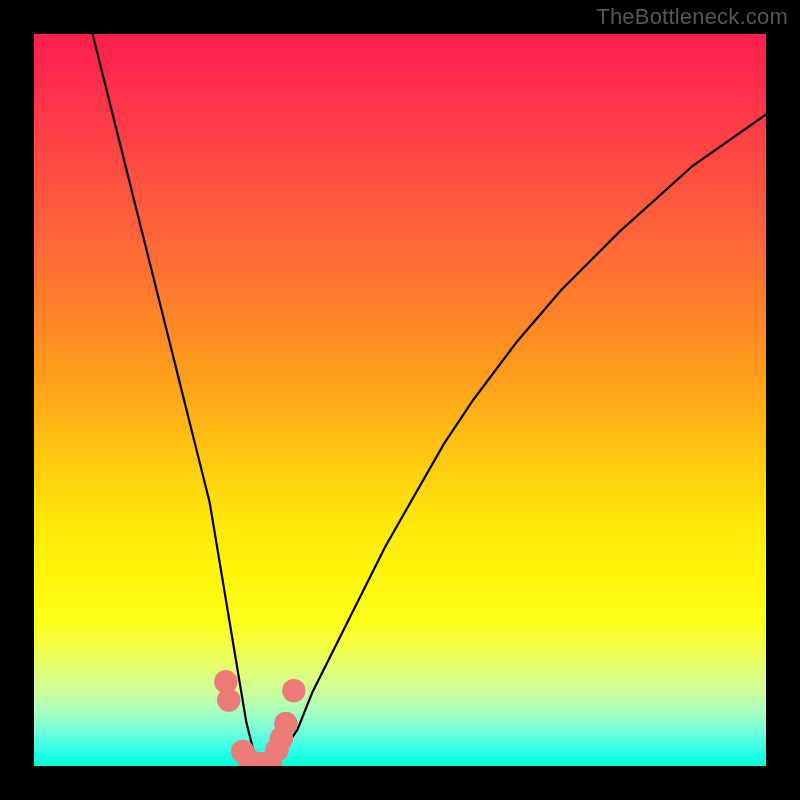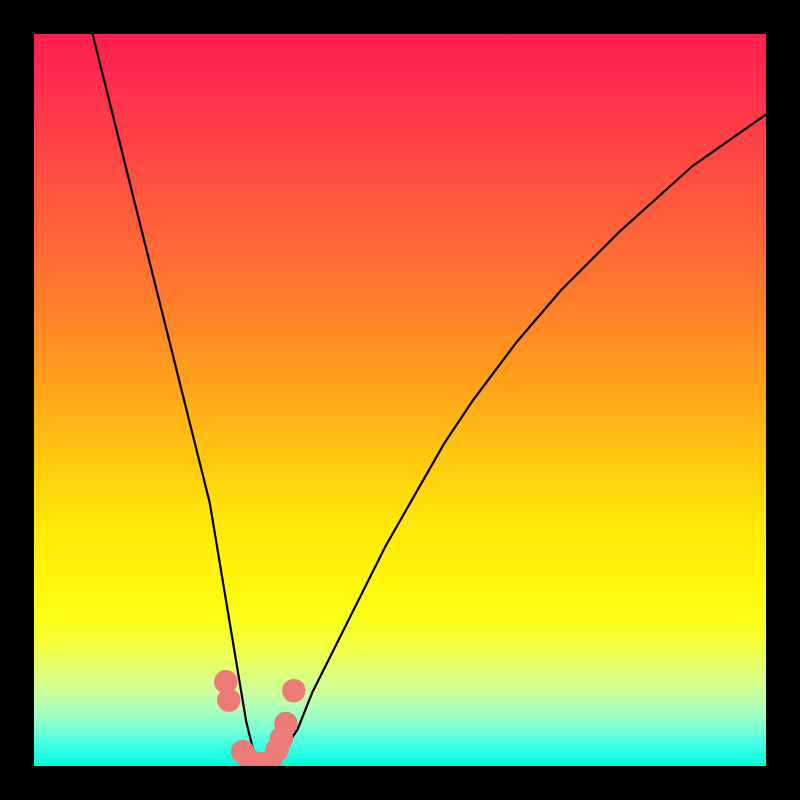--- a/index.html
+++ b/index.html
@@ -58,20 +58,21 @@
     position: absolute;
     inset: 0;
     width: 100%;
     height: 100%;
   }
 </style>
 </head>
 <body>
 
 <div class="frame">
+  <div class="watermark">TheBottleneck.com</div>
   <div class="plot-area">
     <div class="bg-gradient"></div>
     <svg class="curve" viewBox="0 0 732 732" preserveAspectRatio="none">
       <path id="curve-path" fill="none" stroke="#000000" stroke-width="2.2" stroke-linecap="round" d="M58.56 0.00 L73.20 58.56 L87.84 117.12 L102.48 175.68 L117.12 234.24 L131.76 292.80 L146.40 351.36 L161.04 409.92 L175.68 468.48 L190.32 556.32 L197.64 600.24 L204.96 644.16 L212.28 688.08 L219.60 717.36 L226.92 732.00 L234.24 732.00 L241.56 732.00 L248.88 717.36 L263.52 695.40 L278.16 658.80 L292.80 629.52 L322.08 570.96 L351.36 512.40 L380.64 461.16 L409.92 409.92 L439.20 366.00 L483.12 307.44 L527.04 256.20 L585.60 197.64 L658.80 131.76 L732.00 80.52"></path>
       <g id="markers">
           <circle cx="191.78" cy="647.82" r="11.71" fill="#ec7b78"></circle>
           <circle cx="194.71" cy="666.12" r="11.71" fill="#ec7b78"></circle>
           <circle cx="208.62" cy="717.36" r="11.71" fill="#ec7b78"></circle>
           <circle cx="215.94" cy="726.88" r="11.71" fill="#ec7b78"></circle>
           <circle cx="226.92" cy="729.80" r="11.71" fill="#ec7b78"></circle>

